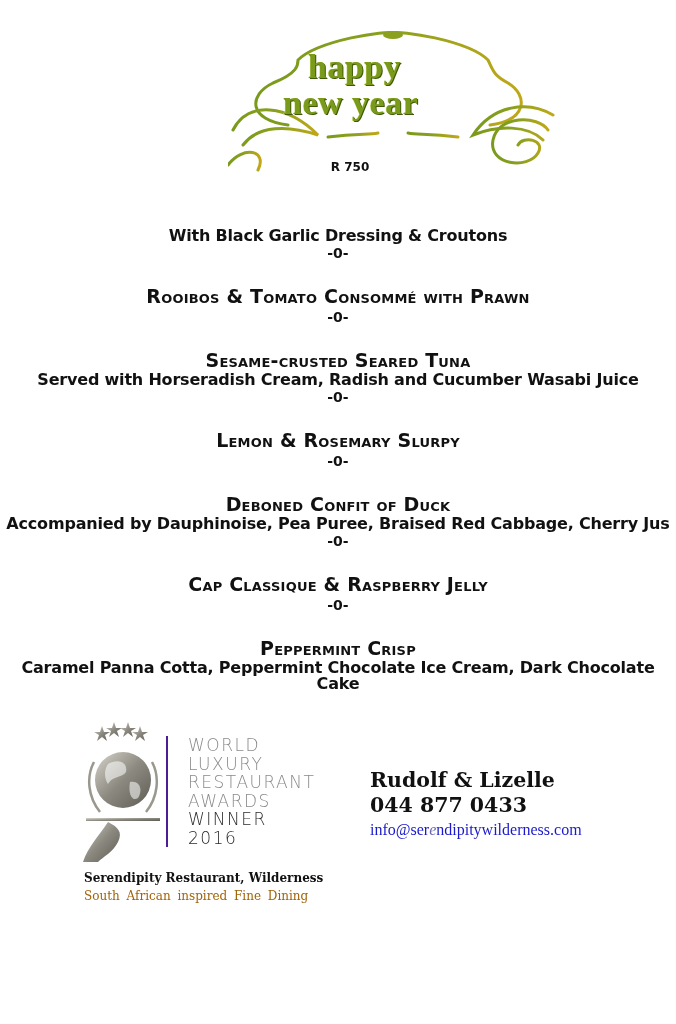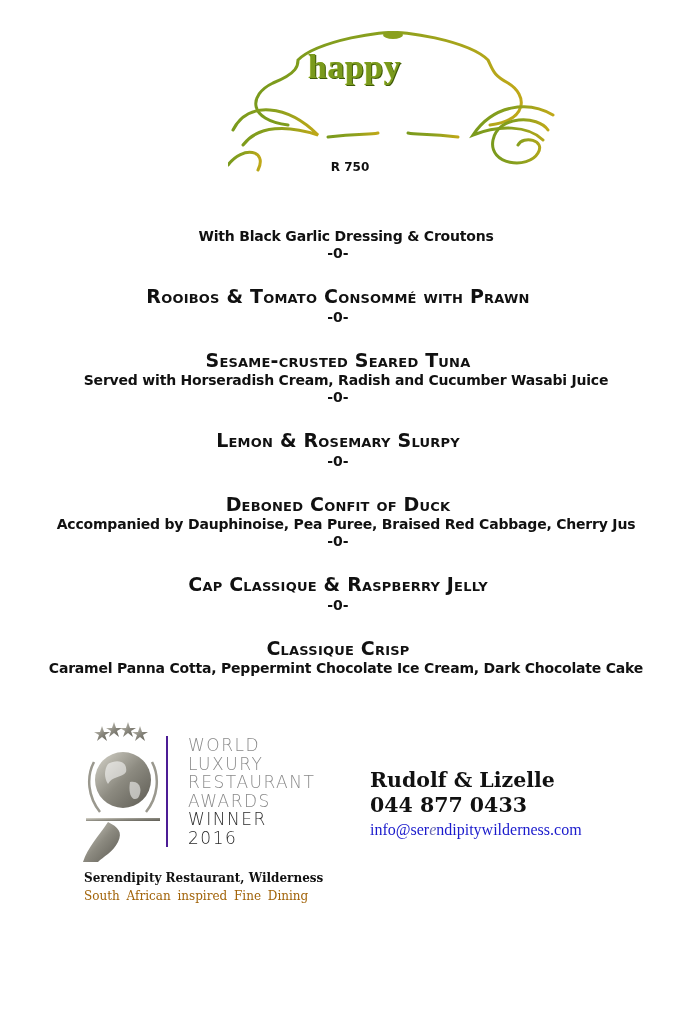--- a/index.html
+++ b/index.html
@@ -13,21 +13,21 @@
   }
   .title-happy { left:308px; top:48px; font-size:34px; }
   .title-newyear { left:283px; top:84px; font-size:34px; }
   .price { position:absolute; left:12px; width:676px; top:160px; text-align:center; font-weight:bold; font-size:12px; font-family:"DejaVu Sans", sans-serif; }
   .menu { position:absolute; left:0; top:228px; width:676px; text-align:center; }
   .course { margin:0; }
   .dish {
     font-family:"DejaVu Sans", sans-serif; font-weight:bold; font-variant:small-caps;
     font-size:19px; line-height:24px; letter-spacing:0.2px;
   }
-  .desc { font-family:"DejaVu Sans", sans-serif; font-weight:bold; font-size:14px; line-height:16px; letter-spacing:-0.2px;padding-left:16px; }
+  .desc { font-family:"DejaVu Sans", sans-serif; font-weight:bold; font-size:16px; line-height:16px; letter-spacing:-0.2px; }
   .sep { font-weight:bold; font-size:14px; line-height:18px; }
   .gap { height:22px; }
   .award { position:absolute; left:78px; top:722px; width:240px; height:140px; }
   .award-text { position:absolute; left:88px; top:14px; border-left:2px solid #4c1d95; padding-left:20px; font-family:"DejaVu Sans", sans-serif; font-weight:normal; }
   .award-line { font-size:17px; line-height:18.5px; color:#8a8a8a; letter-spacing:1.5px; font-weight:200; }
   .award-line.dark { color:#2a2a2a; }
   .restaurant-name { position:absolute; left:84px; top:871px; font-family:"DejaVu Serif", serif; font-weight:bold; font-size:12px; }
   .restaurant-tag { position:absolute; left:84px; top:889px; font-family:"DejaVu Serif", serif; font-size:12px; color:#a16207; word-spacing:3px; }
   .contact { position:absolute; left:370px; top:768px; font-family:"DejaVu Serif", serif; }
   .contact-names, .contact-phone { font-weight:bold; font-size:20.5px; line-height:25px; }
@@ -51,20 +51,21 @@
       <path d="M5 105 C20 75 60 80 90 110 C60 100 30 100 15 120"></path>
       <path d="M0 140 C15 120 40 125 30 145"></path>
       <path d="M325 90 C300 75 265 80 245 110 C270 100 300 100 315 115"></path>
       <path d="M320 105 C310 90 270 90 265 115 C260 140 300 145 310 128 C318 115 295 110 290 120"></path>
       <path d="M100 112 C130 108 140 110 150 108"></path>
       <path d="M230 112 C200 108 190 110 180 108"></path>
     </g>
     <ellipse cx="165" cy="10" rx="10" ry="4" fill="#8aa01e"></ellipse>
   </svg>
   <div class="title-happy">happy</div>
+  <div class="title-newyear">new year</div>
   <div class="price">R 750</div>
 </div>
 
 <div class="menu">
   <div class="course">
     <div class="desc">With Black Garlic Dressing &amp; Croutons</div>
     <div class="sep">-0-</div>
   </div>
   <div class="gap"></div>
   <div class="course">
@@ -88,21 +89,21 @@
     <div class="desc">Accompanied by Dauphinoise, Pea Puree, Braised Red Cabbage, Cherry Jus</div>
     <div class="sep">-0-</div>
   </div>
   <div class="gap"></div>
   <div class="course">
     <div class="dish">Cap Classique &amp; Raspberry Jelly</div>
     <div class="sep">-0-</div>
   </div>
   <div class="gap"></div>
   <div class="course">
-    <div class="dish">Classique Crisp</div>
+    <div class="dish">Peppermint Crisp</div>
     <div class="desc">Caramel Panna Cotta, Peppermint Chocolate Ice Cream, Dark Chocolate Cake</div>
   </div>
 </div>
 
 <div class="award">
   <svg width="90" height="140" viewBox="0 0 90 140" style="position:absolute;left:0;top:0;">
     <defs>
       <linearGradient id="sil" x1="0" x2="1" y1="0" y2="1">
         <stop offset="0" stop-color="#d8d6cc"></stop>
         <stop offset="0.5" stop-color="#8c8a80"></stop>

